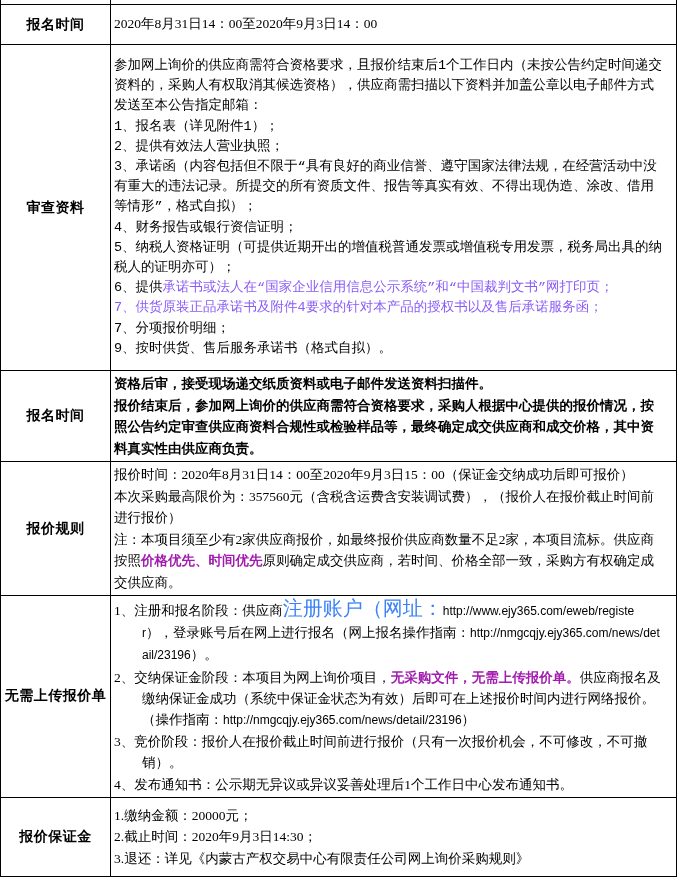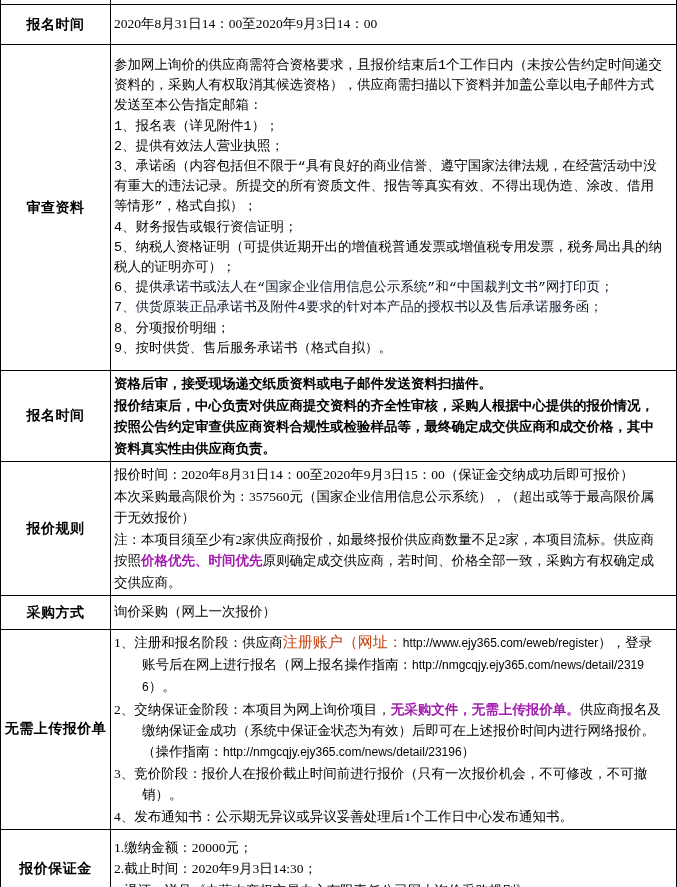--- a/index.html
+++ b/index.html
@@ -30,22 +30,22 @@
     padding: 2px 12px 2px 3px;
     font-size: 13.5px;
     line-height: 20.5px;
     word-break: break-all;
     margin-left: 20px;
   }
   .hang {
     padding-left: 28px;
     text-indent: -28px;
   }
-  .gray { color: #0f172a; }
-  .gray-lg { color: #c2410c; font-size: 15px; }
+  .gray { color: #8b5cf6; }
+  .gray-lg { color: #3b82f6; font-size: 20px; }
   .red { color: #a21caf; font-weight: bold; }
   .url {
     font-family: Liberation Sans, sans-serif;
     font-size: 12px;
   }
 </style>
 </head>
 <body>
 
 <table class="proc">
@@ -65,46 +65,42 @@
     <td class="label">审查资料</td>
     <td class="content" style="line-height:20.2px;font-family:Liberation Mono, monospace;">
       <div>参加网上询价的供应商需符合资格要求，且报价结束后1个工作日内（未按公告约定时间递交资料的，采购人有权取消其候选资格），供应商需扫描以下资料并加盖公章以电子邮件方式发送至本公告指定邮箱：</div>
       <div>1、报名表（详见附件1）；</div>
       <div>2、提供有效法人营业执照；</div>
       <div>3、承诺函（内容包括但不限于“具有良好的商业信誉、遵守国家法律法规，在经营活动中没有重大的违法记录。所提交的所有资质文件、报告等真实有效、不得出现伪造、涂改、借用等情形”，格式自拟）；</div>
       <div>4、财务报告或银行资信证明；</div>
       <div>5、纳税人资格证明（可提供近期开出的增值税普通发票或增值税专用发票，税务局出具的纳税人的证明亦可）；</div>
       <div><span>6、提供</span><span class="gray">承诺书或法人在“国家企业信用信息公示系统”和“中国裁判文书”网打印页；</span></div>
       <div class="gray">7、供货原装正品承诺书及附件4要求的针对本产品的授权书以及售后承诺服务函；</div>
-      <div>8、分项报价明细；</div>
+      <div>7、分项报价明细；</div>
       <div>9、按时供货、售后服务承诺书（格式自拟）。</div>
     </td>
   </tr>
 
   <tr style="height:87px;">
     <td class="label">报名时间</td>
     <td class="content" style="line-height:21.5px;font-weight:bold;">
       <div>资格后审，接受现场递交纸质资料或电子邮件发送资料扫描件。</div>
-      <div>报价结束后，中心负责对供应商提交资料的齐全性审核，采购人根据中心提供的报价情况，按照公告约定审查供应商资料合规性或检验样品等，最终确定成交供应商和成交价格，其中资料真实性由供应商负责。</div>
+      <div>报价结束后，参加网上询价的供应商需符合资格要求，采购人根据中心提供的报价情况，按照公告约定审查供应商资料合规性或检验样品等，最终确定成交供应商和成交价格，其中资料真实性由供应商负责。</div>
     </td>
   </tr>
 
   <tr style="height:130px;">
     <td class="label">报价规则</td>
     <td class="content" style="line-height:21.5px;">
       <div>报价时间：2020年8月31日14：00至2020年9月3日15：00（保证金交纳成功后即可报价）</div>
-      <div>本次采购最高限价为：357560元（国家企业信用信息公示系统），（超出或等于最高限价属于无效报价）</div>
+      <div>本次采购最高限价为：357560元（含税含运费含安装调试费），（报价人在报价截止时间前进行报价）</div>
       <div><span>注：本项目须至少有2家供应商报价，如最终报价供应商数量不足2家，本项目流标。供应商按照</span><span class="red">价格优先、时间优先</span><span>原则确定成交供应商，若时间、价格全部一致，采购方有权确定成交供应商。</span></div>
     </td>
   </tr>
 
-  <tr style="height:34px;">
-    <td class="label">采购方式</td>
-    <td class="content">询价采购（网上一次报价）</td>
-  </tr>
 
   <tr style="height:191px;">
     <td class="label">无需上传报价单</td>
     <td class="content" style="line-height:21.2px;">
       <div class="hang"><span>1、注册和报名阶段：供应商</span><span class="gray-lg">注册账户（网址：</span><span class="url">http://www.ejy365.com/eweb/register</span><span>），登录账号后在网上进行报名（网上报名操作指南：</span><span class="url">http://nmgcqjy.ejy365.com/news/detail/23196</span><span>）。</span></div>
       <div class="hang"><span>2、交纳保证金阶段：本项目为网上询价项目，</span><span class="red">无采购文件，无需上传报价单。</span><span>供应商报名及缴纳保证金成功（系统中保证金状态为有效）后即可在上述报价时间内进行网络报价。（操作指南：</span><span class="url">http://nmgcqjy.ejy365.com/news/detail/23196</span><span>）</span></div>
       <div class="hang">3、竞价阶段：报价人在报价截止时间前进行报价（只有一次报价机会，不可修改，不可撤销）。</div>
       <div class="hang">4、发布通知书：公示期无异议或异议妥善处理后1个工作日中心发布通知书。</div>
     </td>
   </tr>

